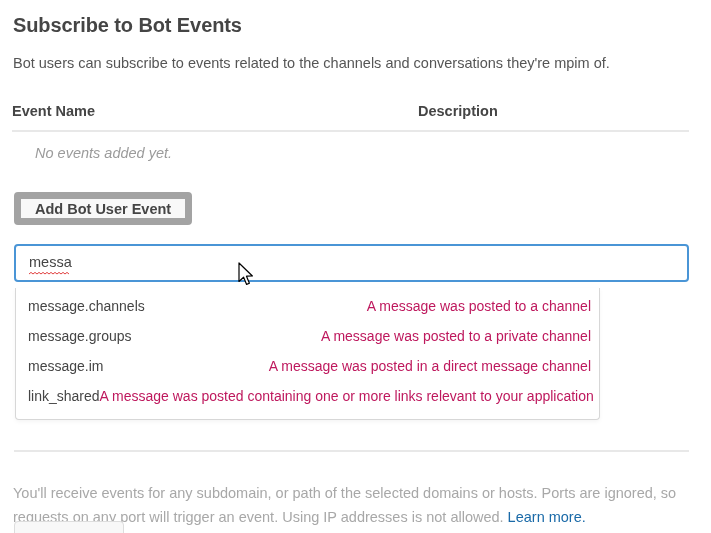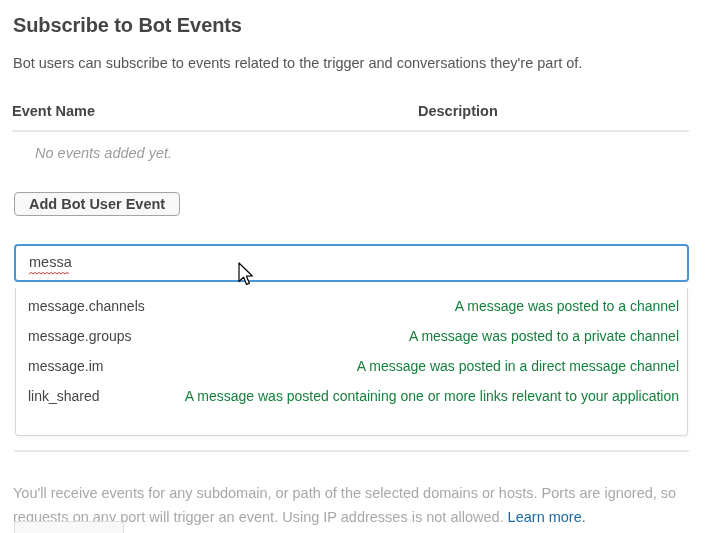--- a/index.html
+++ b/index.html
@@ -83,26 +83,26 @@
     color: #9b9b9b;
     white-space: nowrap;
     margin-left: 22px;
   }
 
   
   .add-event-button {
     position: absolute;
     left: 14px;
     top: 192px;
-    height: 24px;
+    height: 33px;
     padding: 0 14px;
     display: flex;
     align-items: center;
     background: #f8f8f8;
-    border: 1px solid #a3a3a3;
+    border: 7px solid #a3a3a3;
     border-radius: 4px;
     font-family: "Liberation Sans", sans-serif;
     font-size: 14.5px;
     font-weight: bold;
     color: #454545;
     cursor: pointer;
     box-sizing: border-box;
     white-space: nowrap;
   }
 
@@ -139,46 +139,46 @@
     width: 41px;
     height: 3px;
     pointer-events: none;
   }
 
   
   .event-dropdown {
     position: absolute;
     left: 15px;
     top: 288px;
-    width: 673px;
+    width: 585px;
     box-sizing: border-box;
     background: #ffffff;
     border: 1px solid #d7d7d7;
     border-top: none;
     border-radius: 0 0 4px 4px;
     box-shadow: 0 2px 4px rgba(0,0,0,0.045);
-    padding: 3px 0 24px 0;
+    padding: 3px 0 8px 0;
   }
   .dropdown-option {
     position: relative;
     height: 30px;
     display: flex;
     align-items: center;
     padding: 0 8px 0 12px;
     cursor: pointer;
   }
   .option-name {
     font-size: 14px;
     color: #454545;
     white-space: nowrap;
   }
   .option-desc {
     margin-left: auto;
     font-size: 14px;
-    color: #15803d;
+    color: #be185d;
     white-space: nowrap;
   }
 
   
   .bottom-divider {
     position: absolute;
     left: 14px;
     top: 450px;
     width: 675px;
     height: 2px;
@@ -224,21 +224,21 @@
     z-index: 50;
   }
 </style>
 </head>
 <body>
 
 <div class="page">
 
   <div class="section-title">Subscribe to Bot Events</div>
 
-  <div class="section-subtitle">Bot users can subscribe to events related to the trigger and conversations they're part of.</div>
+  <div class="section-subtitle">Bot users can subscribe to events related to the channels and conversations they're mpim of.</div>
 
   <div class="events-table">
     <div class="events-thead">
       <div class="th th-event-name">Event Name</div>
       <div class="th th-description">Description</div>
     </div>
   </div>
 
   <div class="table-divider"></div>
 

